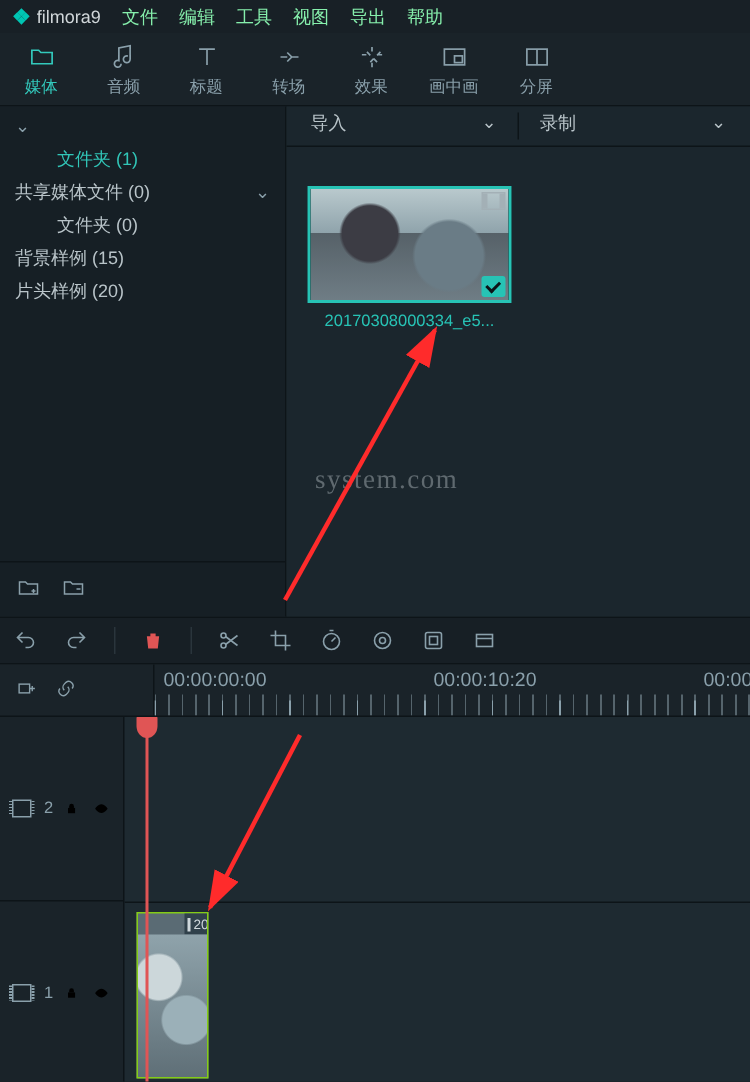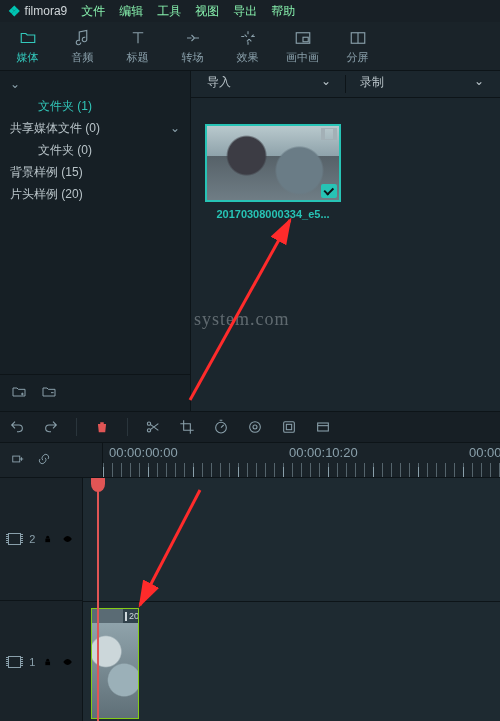--- a/index.html
+++ b/index.html
@@ -142,21 +142,20 @@
     height: 18px;
     background: #0d1418;
   }
   .media-grid {
     flex: 1;
     padding: 26px 14px;
     position: relative;
   }
   .thumb {
     width: 160px;
-    font-weight: bold;
   }
   .thumb-img {
     width: 136px;
     height: 78px;
     background: #0d1418;
     border: 2px solid #27c3b5;
     box-sizing: border-box;
     position: relative;
     overflow: hidden;
   }
@@ -353,21 +352,21 @@
     position:absolute;
     left:150px; top:310px;
     color:rgba(180,188,192,0.45);
     pointer-events:none;
     font-family: Georgia, 'Times New Roman', serif;
     line-height:1;
     z-index:20;
   }
   .watermark .l1{font-size:56px;font-weight:bold;}
   .watermark .l1 .net{font-size:28px;font-weight:normal;}
-  .watermark .l2{font-size:18px;letter-spacing:1px;margin-left:44px;}
+  .watermark .l2{font-size:18px;letter-spacing:1px;margin-left:60px;}
   
   .arrows{position:absolute;inset:0;pointer-events:none;z-index:30;}
 </style>
 </head>
 <body>
 
 <div class="menubar">
   <div class="logo">
     <span class="swirl">❖</span>
     <span>filmora9</span>

